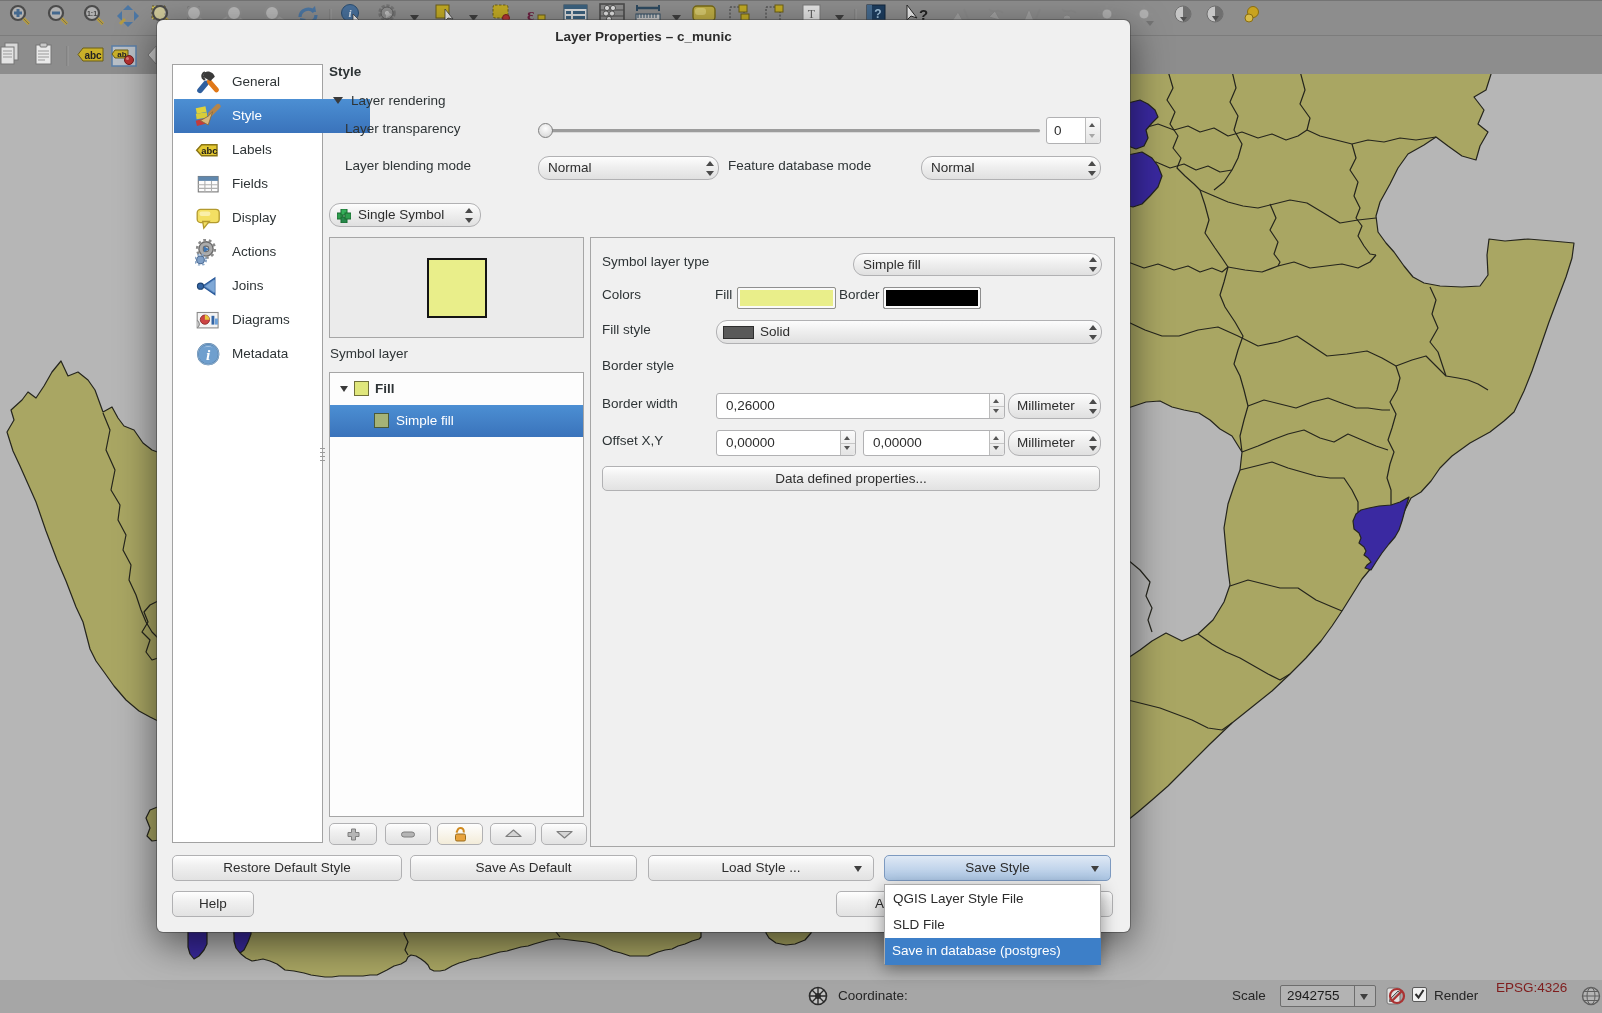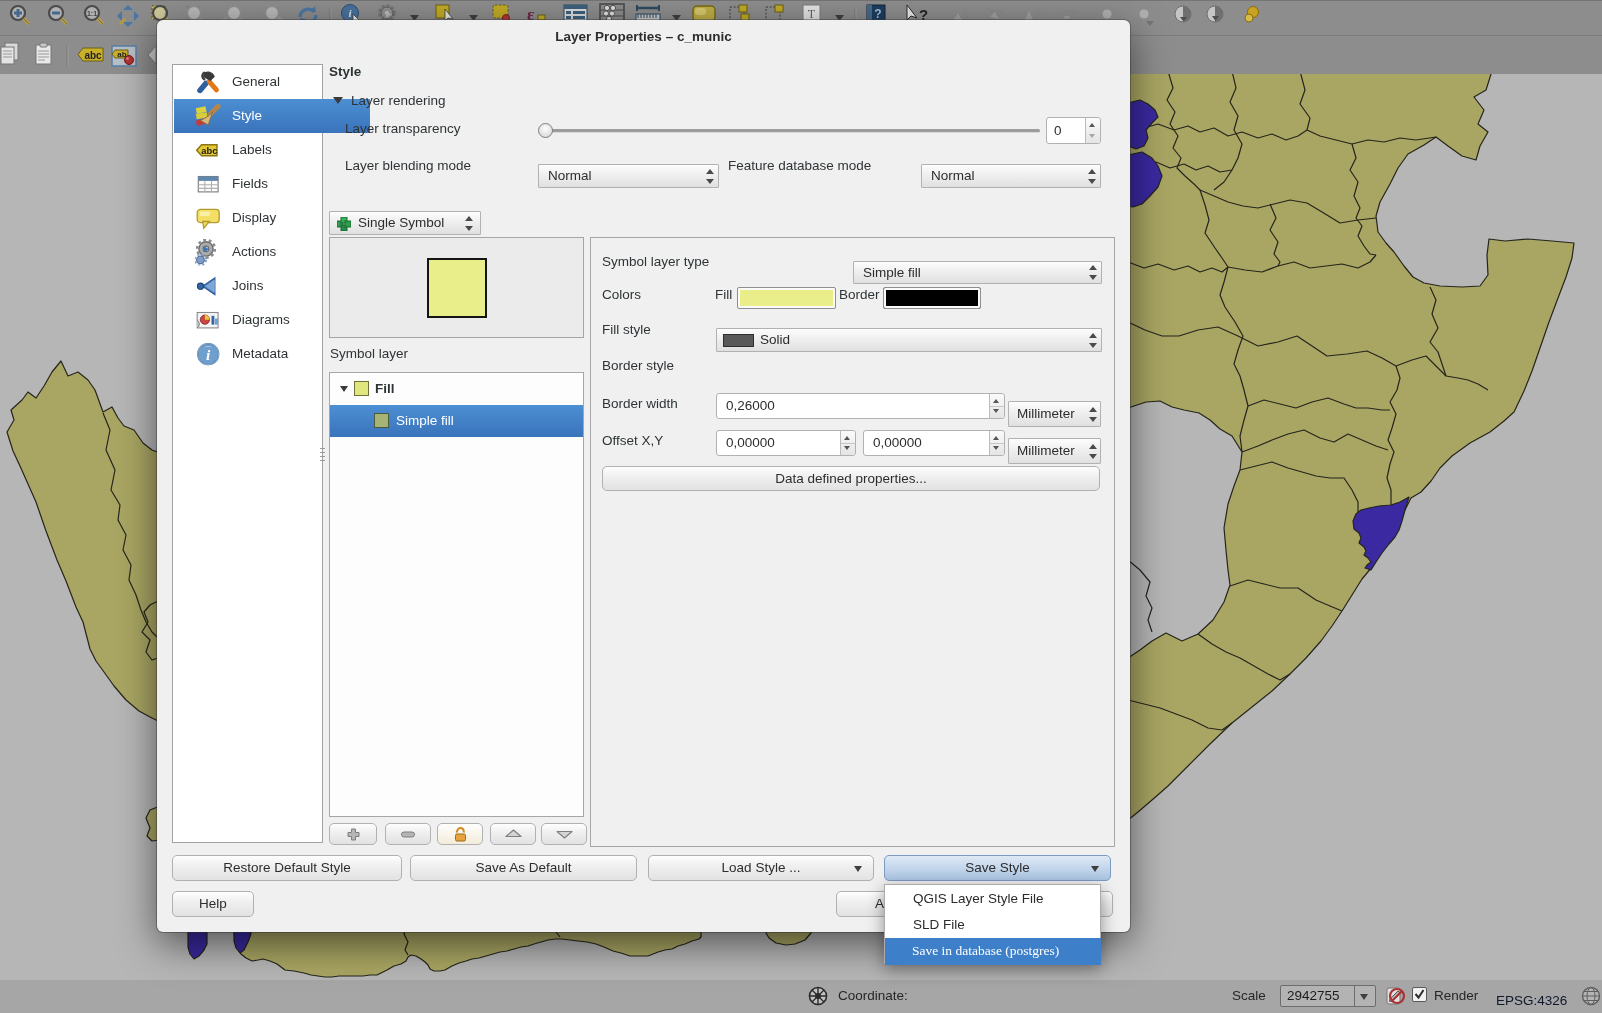--- a/index.html
+++ b/index.html
@@ -9,39 +9,39 @@
 #map{position:absolute;left:0;top:74px;}
 #statusbar{position:absolute;left:0;top:979px;width:1602px;height:34px;background:#a6a6a6;border-top:1px solid #717171;box-sizing:border-box;}
 .slbl{position:absolute;font-size:13.5px;color:#262626;}
 .sbox{position:absolute;background:#b3b3b3;border:1px solid #6d6d6d;border-radius:2px;box-sizing:border-box;font-size:13.5px;color:#1c1c1c;}
 #dialog{position:absolute;left:157px;top:20px;width:973px;height:912px;background:#f0f0f0;border-radius:6px;box-shadow:0 12px 38px rgba(0,0,0,.55),0 0 0 1px rgba(70,70,70,.45);}
 #dlgtitle{position:absolute;left:0;top:0;width:100%;height:32px;line-height:33px;text-align:center;font-size:13.5px;font-weight:bold;color:#2d2d2d;}
 .lbl{position:absolute;font-size:13.5px;color:#2e3436;white-space:nowrap;}
 .b{font-weight:bold;}
 .panel{position:absolute;border:1px solid #a6a6a6;box-sizing:border-box;}
 .btn{position:absolute;background:linear-gradient(#fefefe,#f0f0f0 40%,#e2e2e2);border:1px solid #b1b1b3;border-radius:5px;box-sizing:border-box;font-size:13.5px;color:#2d2d2d;text-align:center;}
-.combo{position:absolute;background:linear-gradient(#fdfdfd,#efefef 45%,#e0e0e0);border:1px solid #b1b1b3;border-radius:1px;box-sizing:border-box;font-size:13.5px;color:#2d2d2d;margin-top:8px;}
+.combo{position:absolute;background:linear-gradient(#fdfdfd,#efefef 45%,#e0e0e0);border:1px solid #b1b1b3;border-radius:11px;box-sizing:border-box;font-size:13.5px;color:#2d2d2d;}
 .combo .ct{position:absolute;left:9px;top:0;}
 .spin2{position:absolute;right:4px;width:9px;}
 .spin2 .u{position:absolute;right:0;border-left:4px solid transparent;border-right:4px solid transparent;border-bottom:5px solid #4a4a4a;}
 .spin2 .d{position:absolute;right:0;border-left:4px solid transparent;border-right:4px solid transparent;border-top:5px solid #4a4a4a;}
 .field{position:absolute;background:#fff;border:1px solid #b1b1b3;border-radius:3px;box-sizing:border-box;font-size:13.5px;color:#2d2d2d;}
 .sbtns{position:absolute;right:0;top:0;bottom:0;width:14px;border-left:1px solid #bcbcbc;background:linear-gradient(#fbfbfb,#e4e4e4);border-radius:0 3px 3px 0;}
 .sbtns .u{position:absolute;left:3px;top:5px;border-left:3.5px solid transparent;border-right:3.5px solid transparent;border-bottom:4.5px solid #555;}
 .sbtns .d{position:absolute;left:3px;bottom:5px;border-left:3.5px solid transparent;border-right:3.5px solid transparent;border-top:4.5px solid #555;}
 .sbtns .m{position:absolute;left:0;top:50%;width:100%;height:1px;background:#c6c6c6;}
 #sidebar{position:absolute;left:15px;top:44px;width:151px;height:779px;background:#fff;border:1px solid #a2a2a2;box-sizing:border-box;}
 .sit{position:absolute;left:1px;width:149px;height:34px;padding-left:47px;}
 .sit .t{position:absolute;left:58px;top:9px;font-size:13.5px;color:#2e3436;}
 .sit.sel{background:linear-gradient(#4c8fd3,#3a73bb);}
 .sit.sel .t{color:#fff;}
 .sit svg{position:absolute;left:21px;top:4px;transform:scale(1.1);transform-origin:0 0;}
 #menu{position:absolute;left:884px;top:884px;width:217px;height:80px;background:#fff;border:1px solid #ababab;box-sizing:border-box;box-shadow:0 5px 16px rgba(0,0,0,.4);}
-.mi{position:absolute;left:1px;width:215px;height:26px;line-height:26px;font-size:13.5px;color:#2b2b2b;padding-left:27px;box-sizing:border-box;}
-.mi.sel{background:#3d7fc8;color:#fff;width:216px;left:0px;height:27px;font-family:Liberation Serif, serif;}
+.mi{position:absolute;left:1px;width:215px;height:26px;line-height:26px;font-size:13.5px;color:#2b2b2b;padding-left:7px;box-sizing:border-box;}
+.mi.sel{background:#3d7fc8;color:#fff;width:216px;left:0px;height:27px;}
 .tri{position:absolute;width:0;height:0;}
 </style></head>
 <body>
 <div id="toolbar">
 <div id="tbline"></div>
     <div id="tbbot"></div>
 <svg class="ic" style="left:6px;top:2px" width="1300" height="32" viewBox="0 0 1300 32">
 <defs>
 <g id="mag">
           <circle cx="9" cy="10" r="7" fill="#cfcfcf" fill-opacity="0.55" stroke="#4a4a4a" stroke-width="2.2"></circle>
@@ -276,21 +276,21 @@
       <path d="M6,14 l8,-8 2,2 -8,8 -2.5,0.5 z" fill="#b9b9b9" stroke="#555"></path>
       <circle cx="13" cy="11" r="7" fill="none" stroke="#a33" stroke-width="2.2"></circle>
       <line x1="8" y1="16" x2="18" y2="6" stroke="#a33" stroke-width="2.2"></line>
     </svg>
 <div style="position:absolute;left:1412px;top:7px;width:15px;height:15px;background:#f1f1f1;border:1px solid #595959;border-radius:2px;box-sizing:border-box">
       <svg width="13" height="13" viewBox="0 0 13 13" style="position:absolute;left:0;top:0">
         <path d="M2.5,6 l3,3.5 5,-7.5" stroke="#2d2d2d" stroke-width="2" fill="none"></path>
       </svg>
     </div>
 <div class="slbl" style="left:1434px;top:8px">Render</div>
-<div class="slbl" style="left:1496px;top:13px;color:#0f172a">EPSG:4326</div>
+<div class="slbl" style="left:1496px;top:0;color:#7f1d1d">EPSG:4326</div>
 <svg class="ic" style="left:1581px;top:6px" width="20" height="20" viewBox="0 0 20 20">
       <circle cx="10" cy="10" r="8.5" fill="#b5b5b5" stroke="#5f5f5f" stroke-width="1.4"></circle>
       <ellipse cx="10" cy="10" rx="4" ry="8.5" fill="none" stroke="#5f5f5f"></ellipse>
       <path d="M1.5,10 h17 M3,5.5 h14 M3,14.5 h14" stroke="#5f5f5f" fill="none"></path>
     </svg>
 </div>
 <svg id="map" width="1602" height="906" viewBox="0 74 1602 906">
 <rect x="0" y="74" width="1602" height="906" fill="#b6b6b6"></rect>
 <g stroke="#25251d" stroke-width="1.2" stroke-linejoin="round">
 <path fill="#a9a663" d="M7,432 L14,420 11,410 22,400 28,392 36,398 44,386 52,372 61,361 68,376 78,372 88,380 95,390 103,412 112,407 118,418 124,426 134,430 143,443 152,450 160,453 L160,722 150,717 139,711 126,700 114,686 104,672 96,661 90,649 83,622 76,607 66,581 57,560 46,531 36,502 28,484 20,466 13,451 Z"></path>

